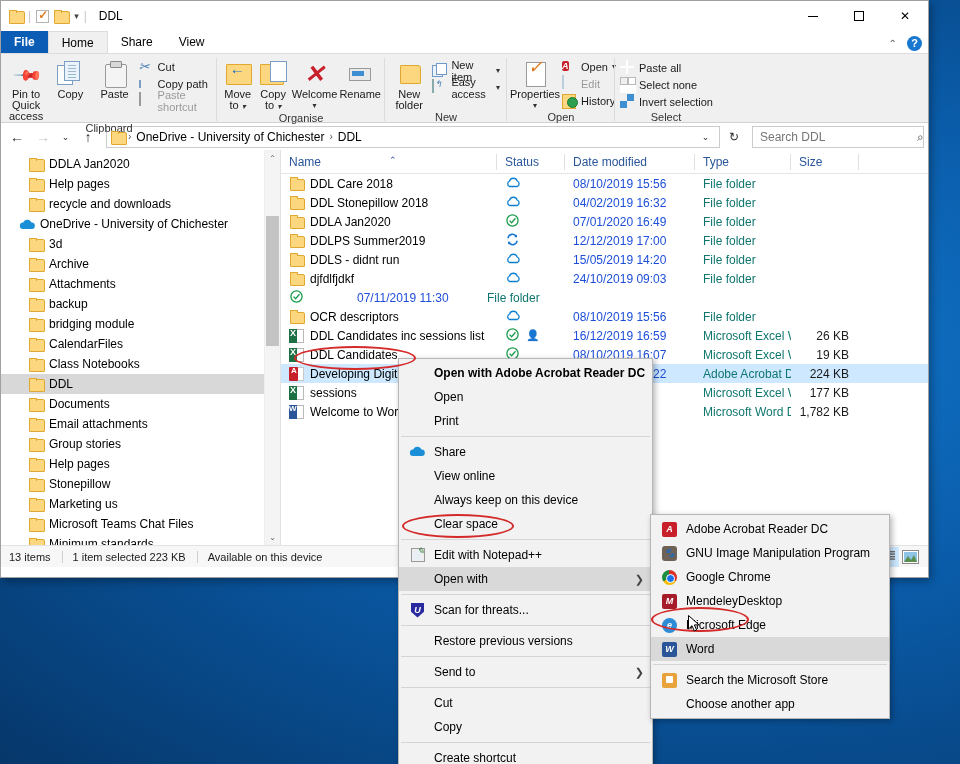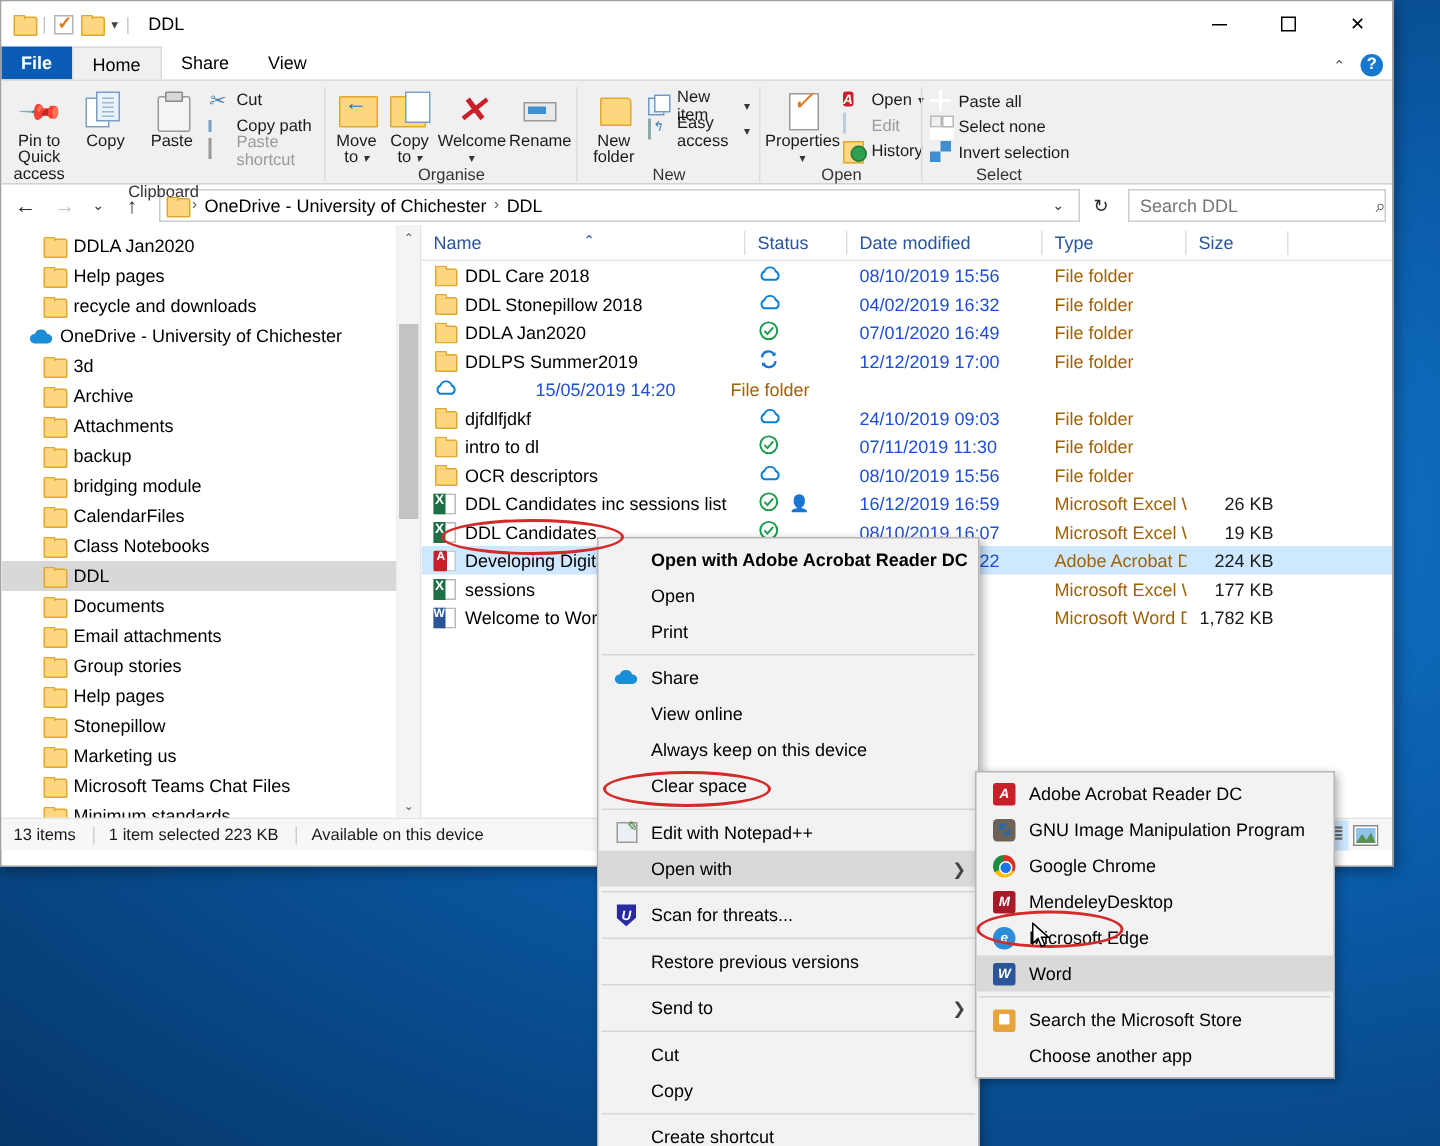--- a/index.html
+++ b/index.html
@@ -229,21 +229,21 @@
   .ch.size{ width:68px; }
   .ch.blank{ flex:1; }
   .ch.blank:after{ display:none; }
   .sortcaret{ position:absolute; left:50%; top:-2px; font-size:9px; color:#2a5699; }
 
   .row{ height:19px; display:flex; align-items:center; font-size:12px; color:#000; }
   .row.sel{ background:#cde8ff; }
   .c-name{ width:216px; display:flex; align-items:center; gap:6px; padding-left:8px; overflow:hidden; white-space:nowrap; }
   .c-status{ width:68px; padding-left:9px; display:flex; align-items:center; gap:7px; }
   .c-date{ width:130px; padding-left:8px; color:#1d4ed8; }
-  .c-type{ width:96px; padding-left:8px; color:#a16207; overflow:hidden; white-space:nowrap;}
+  .c-type{ width:96px; padding-left:8px; color:#0f766e; overflow:hidden; white-space:nowrap;}
   .c-size{ width:68px; text-align:right; padding-right:10px; color:#1a1a1a; }
 
   .fico{ width:15px; height:13px; flex:0 0 15px; position:relative; }
   .fico.folder:before{
     content:""; position:absolute; left:1px; top:2px; width:13px; height:10px;
     background:#fcd77f; border:1px solid #e0a82e; border-radius:1px 2px 1px 1px;
   }
   .fico.folder:after{
     content:""; position:absolute; left:1px; top:0px; width:6px; height:2px;
     background:#fcd77f; border:1px solid #e0a82e; border-bottom:none; border-radius:1px 1px 0 0;
@@ -686,20 +686,24 @@
                   <path d="M11 7.8 A4.3 4.3 0 0 1 2.8 9.2" fill="none" stroke="#1878d0" stroke-width="1.6"></path>
                   <path d="M11 1.6 L11 4.2 L8.4 4.2 Z" fill="#1878d0"></path>
                   <path d="M2 11.4 L2 8.8 L4.6 8.8 Z" fill="#1878d0"></path>
                 </svg></span>
             </div>
             <div class="c-date">12/12/2019 17:00</div>
             <div class="c-type">File folder</div>
             <div class="c-size"></div>
           </div>
           <div class="row">
+            <div class="c-name">
+              <span class="fico folder"></span>
+              <span>DDLS - didnt run</span>
+            </div>
             <div class="c-status">
               <span class="st-ico"><svg width="15" height="11" viewBox="0 0 15 11">
                   <path d="M3.4 9.5 A3 3 0 0 1 3.6 4 A4 4 0 0 1 11.2 4 A3 3 0 0 1 11.4 9.5 Z" fill="none" stroke="#0b7fd4" stroke-width="1.3"></path>
                 </svg></span>
             </div>
             <div class="c-date">15/05/2019 14:20</div>
             <div class="c-type">File folder</div>
             <div class="c-size"></div>
           </div>
           <div class="row">
@@ -710,24 +714,20 @@
             <div class="c-status">
               <span class="st-ico"><svg width="15" height="11" viewBox="0 0 15 11">
                   <path d="M3.4 9.5 A3 3 0 0 1 3.6 4 A4 4 0 0 1 11.2 4 A3 3 0 0 1 11.4 9.5 Z" fill="none" stroke="#0b7fd4" stroke-width="1.3"></path>
                 </svg></span>
             </div>
             <div class="c-date">24/10/2019 09:03</div>
             <div class="c-type">File folder</div>
             <div class="c-size"></div>
           </div>
           <div class="row">
-            <div class="c-name">
-              <span class="fico folder"></span>
-              <span>intro to dl</span>
-            </div>
             <div class="c-status">
               <span class="st-ico"><svg width="13" height="13" viewBox="0 0 13 13">
                   <circle cx="6.5" cy="6.5" r="5.6" fill="none" stroke="#1a9c4b" stroke-width="1.3"></circle>
                   <path d="M3.6 6.6 L5.6 8.7 L9.5 4.2" fill="none" stroke="#1a9c4b" stroke-width="1.3"></path>
                 </svg></span>
             </div>
             <div class="c-date">07/11/2019 11:30</div>
             <div class="c-type">File folder</div>
             <div class="c-size"></div>
           </div>

